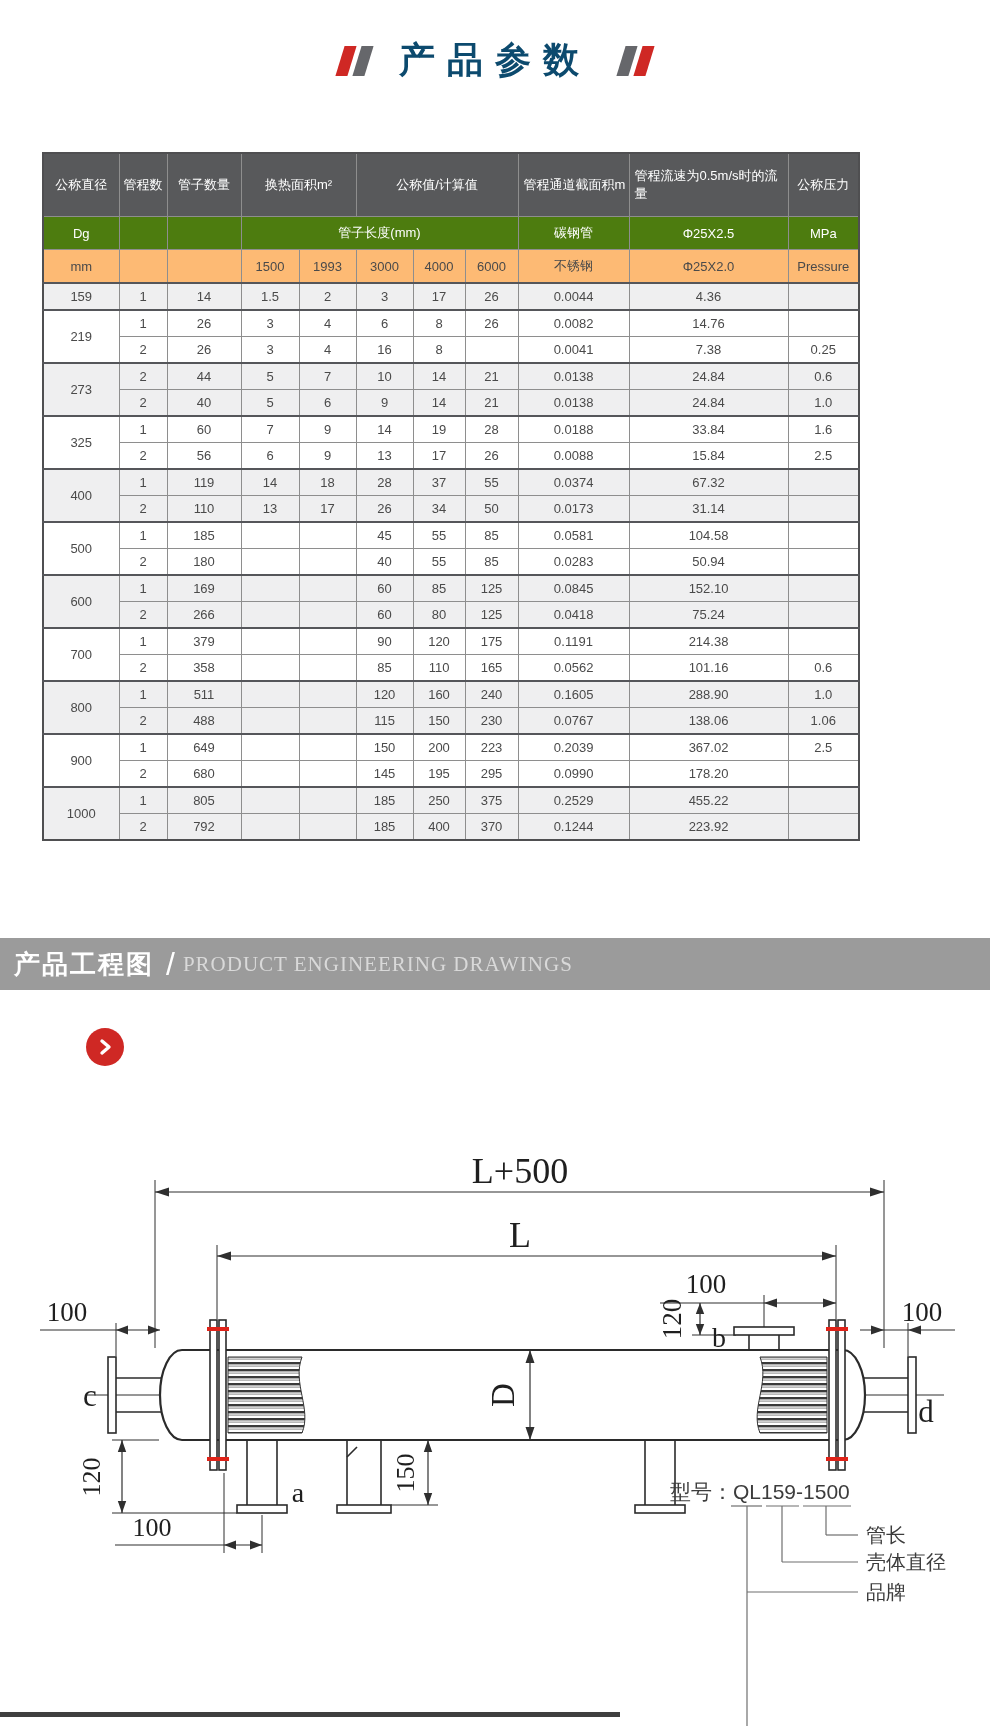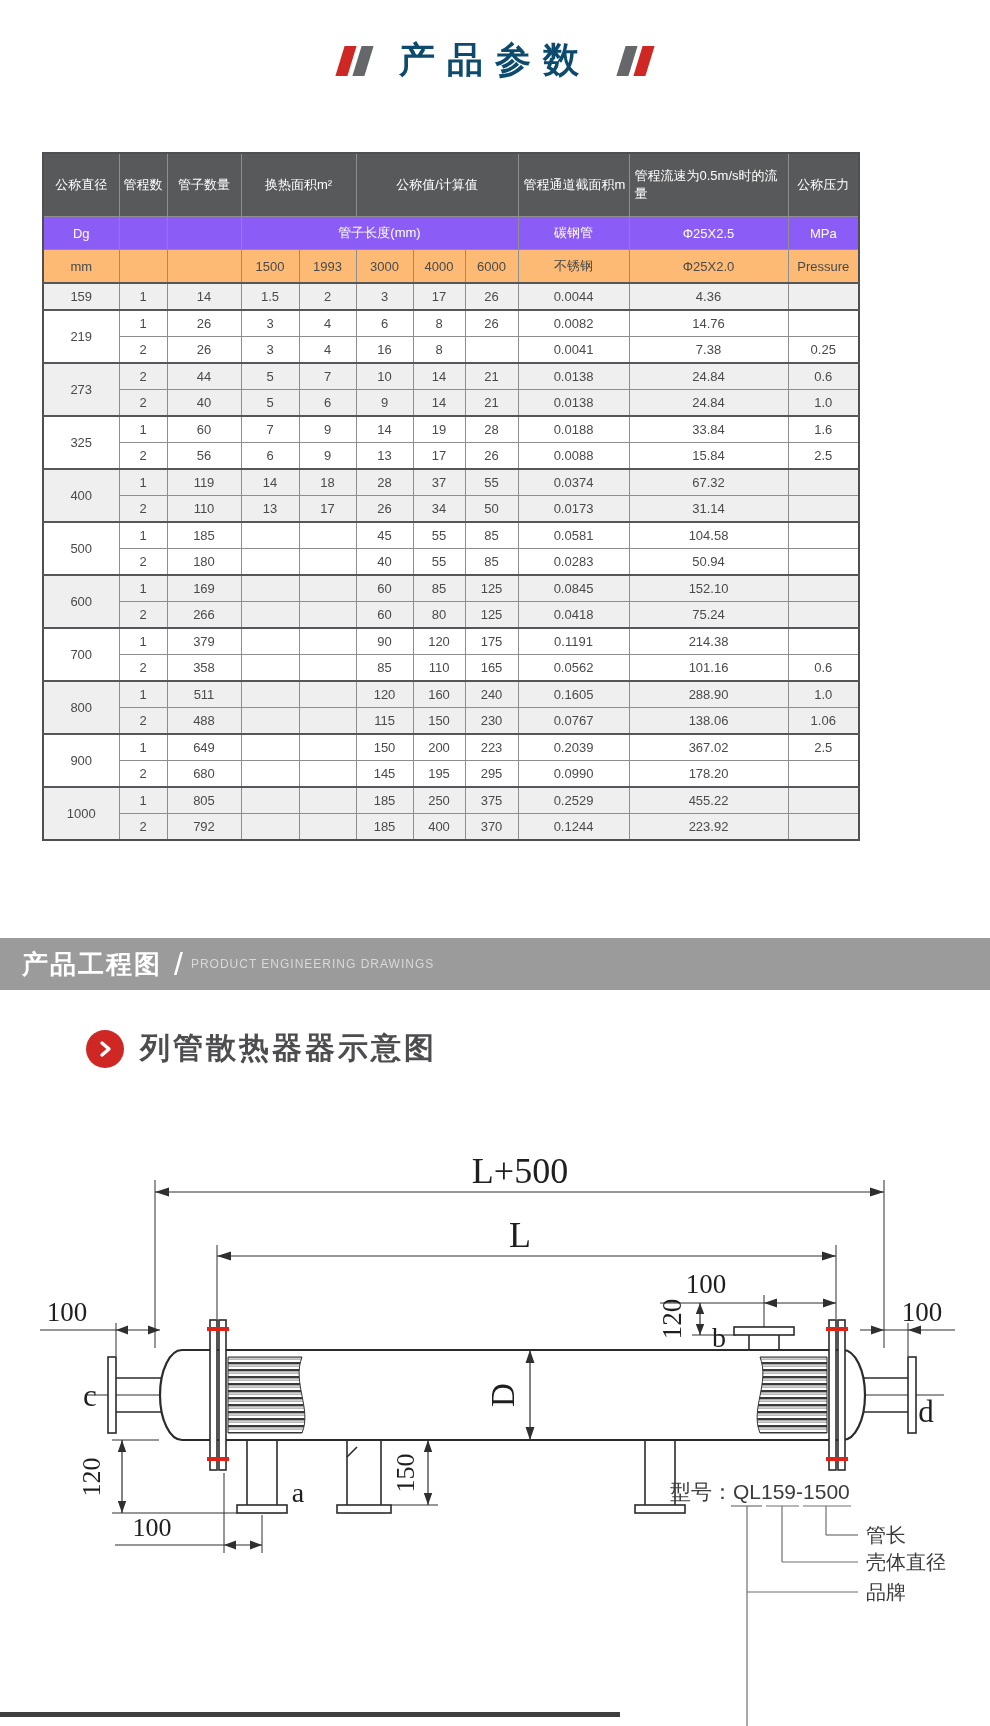--- a/index.html
+++ b/index.html
@@ -23,34 +23,34 @@
   table.spec{
     position:absolute;top:152px;left:42px;width:816px;
     border-collapse:collapse;table-layout:fixed;
     font-size:13px;color:#4a4a4a;text-align:center;
     border:2px solid #4f4f51;
   }
   table.spec th,table.spec td{
     border:1px solid #8e8e8e;padding:0 2px;font-weight:normal;overflow:hidden;
   }
   table.spec tr.h1 th{background:#58595b;color:#ffffff;height:62px;line-height:1.35;}
-  table.spec tr.h2 th{background:#8b5cf6;color:#ffffff;height:32px;}
+  table.spec tr.h2 th{background:#4d7c0f;color:#ffffff;height:32px;}
   table.spec tr.h3 td{height:32px;background:#fdba74;}
   table.spec tbody td{height:25px;}
   table.spec tr.shaded td{background:#efeff0;}
   table.spec tr.group-start td{border-top:2px solid #55565a;}
   table.spec .th-left{text-align:left;padding-left:5px;}
   
   .banner{
     position:absolute;top:938px;left:0;width:990px;height:52px;
-    background:#9b9b9b;display:flex;align-items:center;padding-left:22px;box-sizing:border-box;
+    background:#9b9b9b;display:flex;align-items:center;padding-left:14px;box-sizing:border-box;
   }
   .banner .cn{color:#ffffff;font-size:26px;font-weight:bold;letter-spacing:2px;}
   .banner .slash{color:#ffffff;font-size:32px;font-weight:300;margin:0 8px 0 12px;}
-  .banner .en{color:#d9d9d9;font-size:12px;letter-spacing:1px;}
+  .banner .en{color:#d9d9d9;font-size:21px;letter-spacing:1px;font-family:Liberation Serif, serif;}
   
   .section-head{
     position:absolute;top:1028px;left:86px;
     display:flex;align-items:center;gap:16px;
   }
   .red-dot{
     width:38px;height:38px;border-radius:50%;background:#cf2824;
     display:flex;align-items:center;justify-content:center;flex:0 0 auto;
   }
   .section-title{font-size:30px;font-weight:bold;color:#4d4d4f;letter-spacing:3px;}
@@ -403,21 +403,20 @@
   <span class="slash">/</span>
   <span class="en">PRODUCT ENGINEERING DRAWINGS</span>
 </div>
 
 <div class="section-head">
   <span class="red-dot">
     <svg width="20" height="20" viewBox="0 0 20 20">
       <polyline points="7,4 14,10 7,16" fill="none" stroke="#ffffff" stroke-width="3.4" stroke-linecap="round" stroke-linejoin="round"></polyline>
     </svg>
   </span>
-  <span class="section-title">列管散热器器示意图</span>
 </div>
 
 <svg class="drawing" width="990" height="631" viewBox="0 0 990 631">
   <defs>
     <pattern id="tubes" width="9" height="7" patternUnits="userSpaceOnUse">
       <rect width="9" height="7" fill="#ffffff"></rect>
       <rect y="1" width="9" height="2.4" fill="#3a3a3a"></rect>
       <rect y="4.6" width="9" height="1" fill="#8a8a8a"></rect>
     </pattern>
   </defs>

